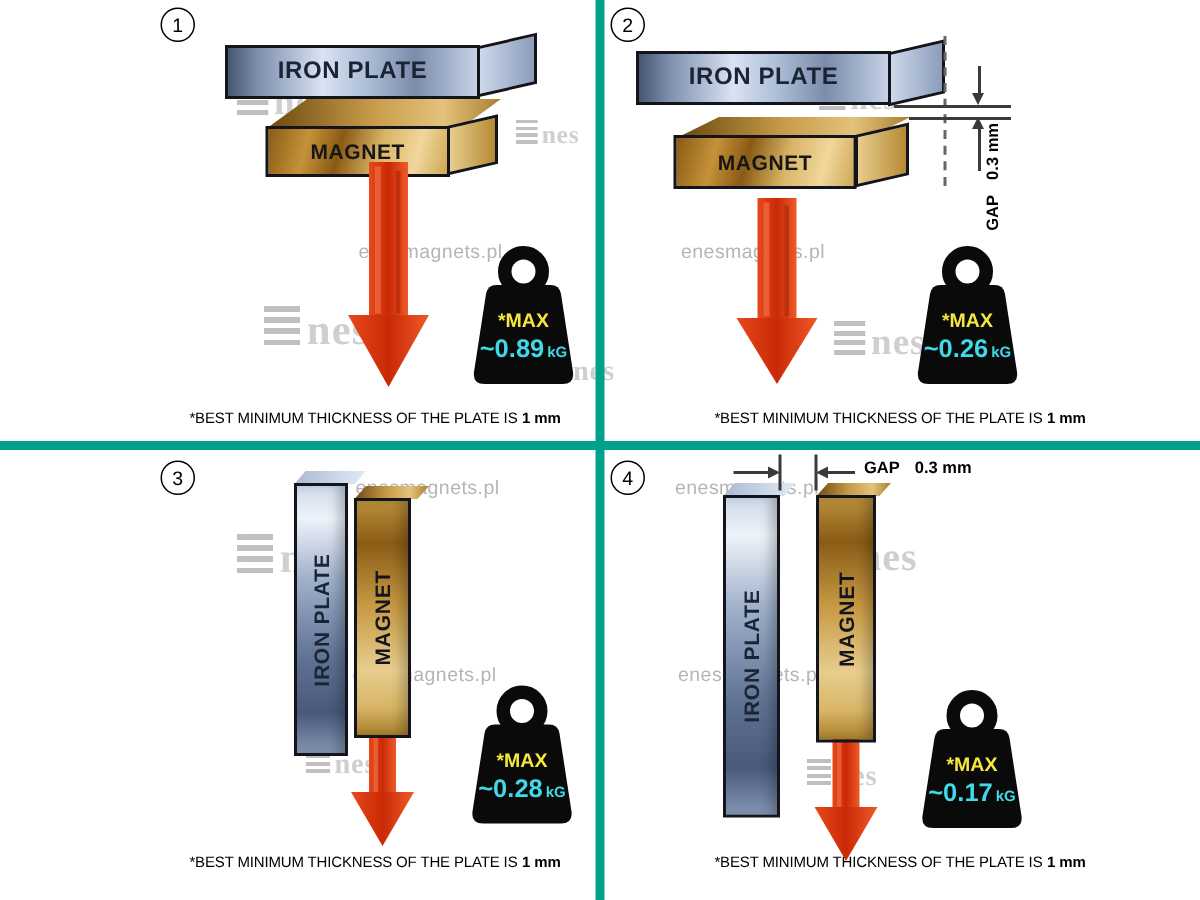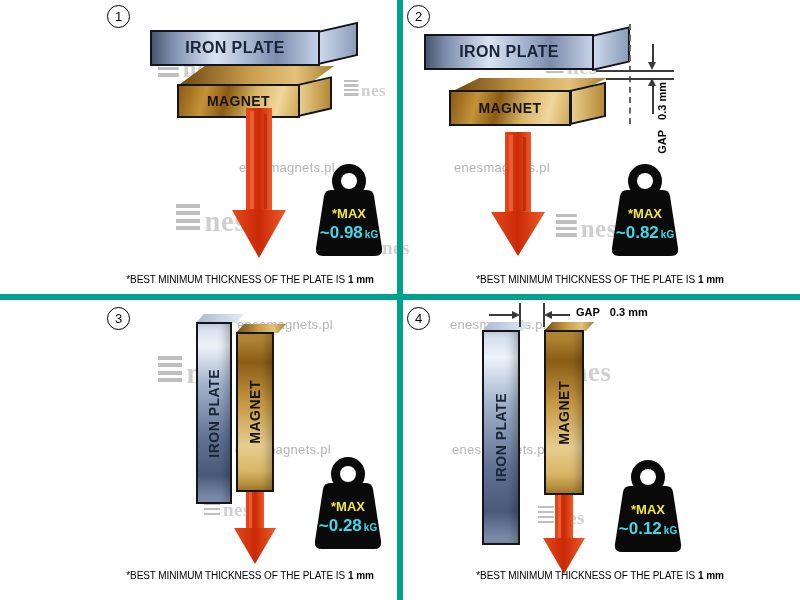--- a/index.html
+++ b/index.html
@@ -128,21 +128,21 @@
       <polygon points="1,102 55,102 28,150" fill="url(#ag1)"></polygon>
     </svg>
 
     <div class="weight" style="left:303px;top:162px;">
       <svg viewBox="0 0 92 98">
         <circle cx="46" cy="19" r="12.5" fill="none" stroke="#0a0a0a" stroke-width="9"></circle>
         <path d="M28 28 L64 28 Q70 28 71 34 L79 86 Q80 94 72 94 L20 94 Q12 94 13 86 L21 34 Q22 28 28 28 Z" fill="#0a0a0a"></path>
       </svg>
       <div class="w-max">*MAX</div>
       <div class="w-row">
-        <span class="w-val">~0.98</span><span class="w-unit">kG</span>
+        <span class="w-val">~0.89</span><span class="w-unit">kG</span>
       </div>
     </div>
 
     <div class="caption" style="left:95px;top:274px;width:310px;">
       <span>*BEST MINIMUM THICKNESS OF THE PLATE IS</span><span class="cap-bold">1 mm</span>
     </div>
   </div>
 
   <div class="panel">
     <div class="badge" style="left:407px;top:5px;">2</div>
@@ -194,21 +194,21 @@
       <polygon points="0,80 54,80 27,124" fill="url(#ag2)"></polygon>
     </svg>
 
     <div class="weight" style="left:599px;top:162px;">
       <svg viewBox="0 0 92 98">
         <circle cx="46" cy="19" r="12.5" fill="none" stroke="#0a0a0a" stroke-width="9"></circle>
         <path d="M28 28 L64 28 Q70 28 71 34 L79 86 Q80 94 72 94 L20 94 Q12 94 13 86 L21 34 Q22 28 28 28 Z" fill="#0a0a0a"></path>
       </svg>
       <div class="w-max">*MAX</div>
       <div class="w-row">
-        <span class="w-val">~0.82</span><span class="w-unit">kG</span>
+        <span class="w-val">~0.26</span><span class="w-unit">kG</span>
       </div>
     </div>
 
     <div class="caption" style="left:430px;top:274px;width:340px;">
       <span>*BEST MINIMUM THICKNESS OF THE PLATE IS</span><span class="cap-bold">1 mm</span>
     </div>
   </div>
 
   <div class="panel">
     <div class="badge" style="left:107px;top:307px;">3</div>
@@ -313,21 +313,21 @@
       <span class="vtext">MAGNET</span>
     </div>
 
     <div class="weight" style="left:602px;top:458px;">
       <svg viewBox="0 0 92 98">
         <circle cx="46" cy="19" r="12.5" fill="none" stroke="#0a0a0a" stroke-width="9"></circle>
         <path d="M28 28 L64 28 Q70 28 71 34 L79 86 Q80 94 72 94 L20 94 Q12 94 13 86 L21 34 Q22 28 28 28 Z" fill="#0a0a0a"></path>
       </svg>
       <div class="w-max">*MAX</div>
       <div class="w-row">
-        <span class="w-val">~0.12</span><span class="w-unit">kG</span>
+        <span class="w-val">~0.17</span><span class="w-unit">kG</span>
       </div>
     </div>
 
     <div class="caption" style="left:430px;top:570px;width:340px;">
       <span>*BEST MINIMUM THICKNESS OF THE PLATE IS</span><span class="cap-bold">1 mm</span>
     </div>
   </div>
 
   <div class="div-v"></div>
   <div class="div-h"></div>

